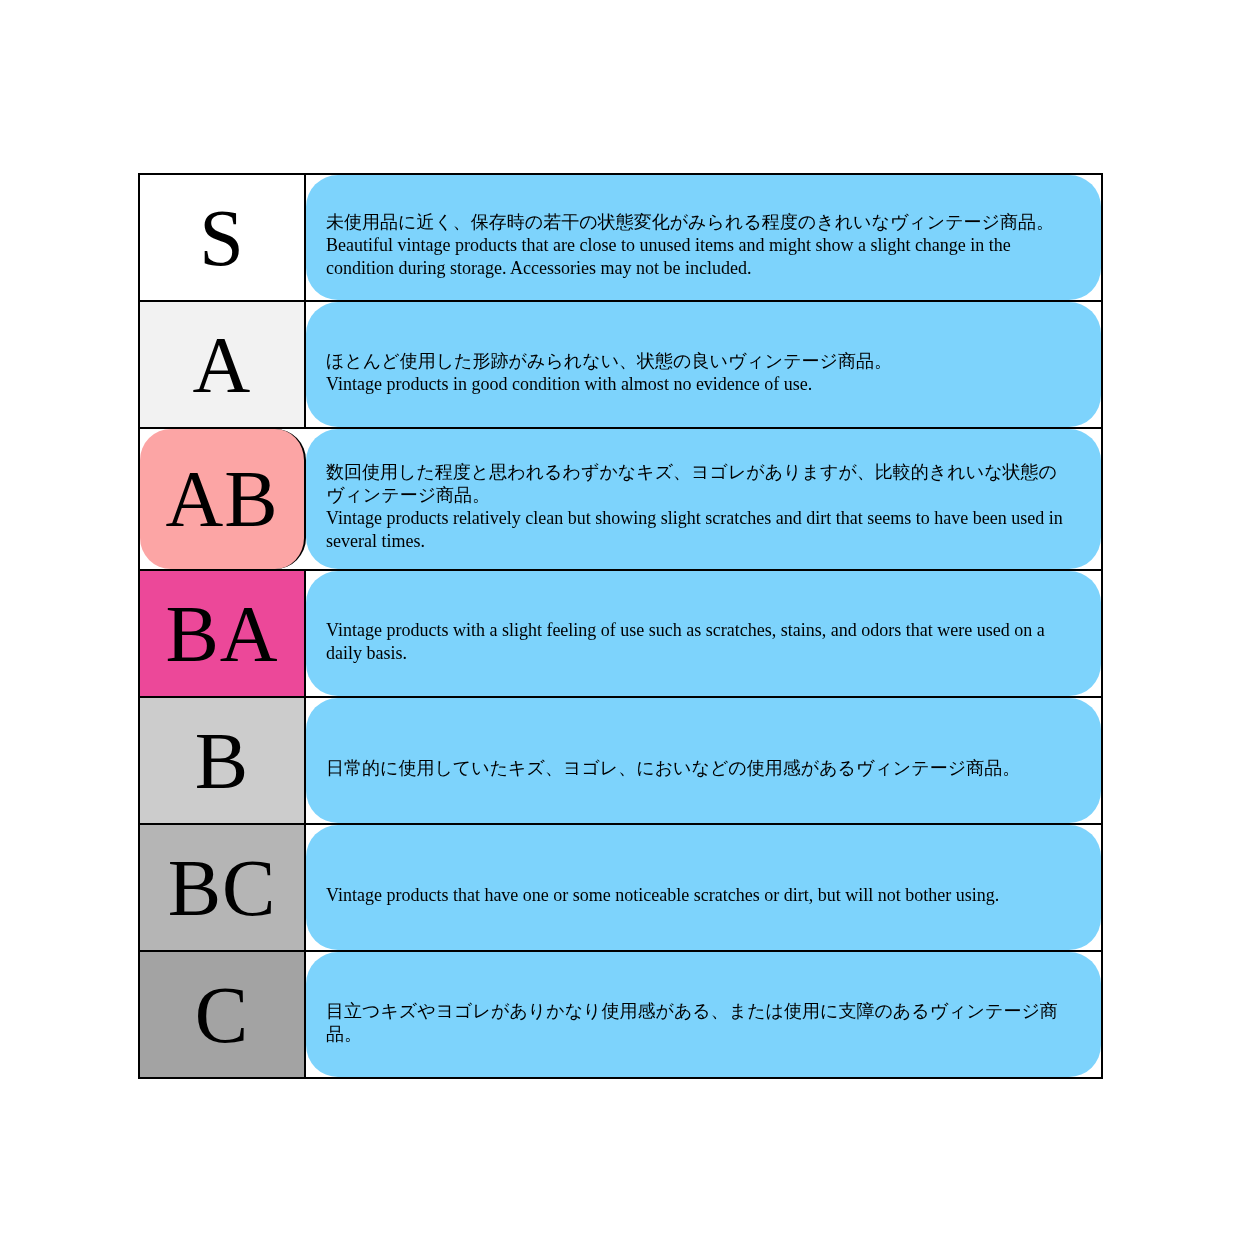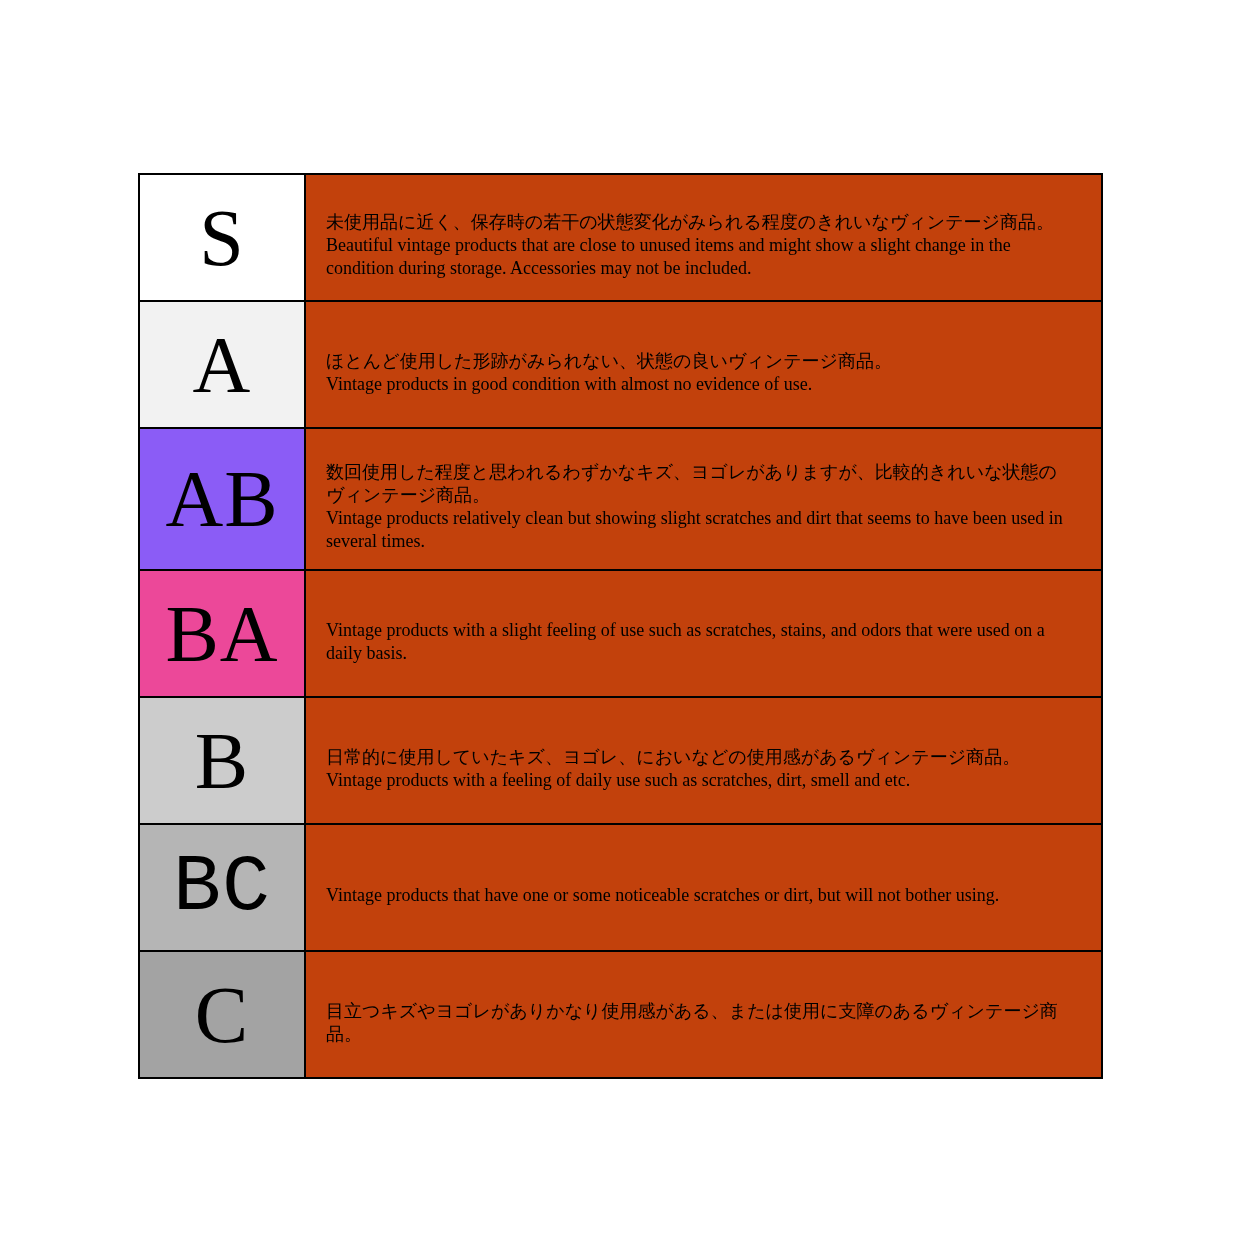--- a/index.html
+++ b/index.html
@@ -47,21 +47,22 @@
     color: #000000;
     letter-spacing: 1px;
   }
   .desc-cell {
     flex: 1 1 auto;
     display: flex;
     flex-direction: column;
     justify-content: center;
     padding: 32px 30px 16px 20px;
     box-sizing: border-box;
-    background: #c2410c;
+    background: #7dd3fc;
+    border-radius: 32px;
   }
   .desc-jp, .desc-en {
     font-size: 18px;
     line-height: 23px;
     color: #000000;
   }
 </style>
 </head>
 <body>
 
@@ -82,21 +83,21 @@
       <div class="grade-cell" style="background-color: rgb(242, 242, 242);">
         <span class="grade-letter">A</span>
       </div>
       <div class="desc-cell">
         <div class="desc-jp">ほとんど使用した形跡がみられない、状態の良いヴィンテージ商品。</div>
         <div class="desc-en">Vintage products in good condition with almost no evidence of use.</div>
       </div>
     </div>
 
     <div class="grade-row">
-      <div class="grade-cell" style="background-color: #8b5cf6;">
+      <div class="grade-cell" style="background-color: #fca5a5; border-radius: 31px;">
         <span class="grade-letter">AB</span>
       </div>
       <div class="desc-cell">
         <div class="desc-jp">数回使用した程度と思われるわずかなキズ、ヨゴレがありますが、比較的きれいな状態のヴィンテージ商品。</div>
         <div class="desc-en">Vintage products relatively clean but showing slight scratches and dirt that seems to have been used in several times.</div>
       </div>
     </div>
 
     <div class="grade-row">
       <div class="grade-cell" style="background-color: #ec4899;">
@@ -106,26 +107,25 @@
         <div class="desc-en">Vintage products with a slight feeling of use such as scratches, stains, and odors that were used on a daily basis.</div>
       </div>
     </div>
 
     <div class="grade-row">
       <div class="grade-cell" style="background-color: rgb(204, 204, 204);">
         <span class="grade-letter">B</span>
       </div>
       <div class="desc-cell">
         <div class="desc-jp">日常的に使用していたキズ、ヨゴレ、においなどの使用感があるヴィンテージ商品。</div>
-        <div class="desc-en">Vintage products with a feeling of daily use such as scratches, dirt, smell and etc.</div>
       </div>
     </div>
 
     <div class="grade-row">
-      <div class="grade-cell" style="background-color: rgb(181, 181, 181); font-family: Liberation Mono, monospace;">
+      <div class="grade-cell" style="background-color: rgb(181, 181, 181);">
         <span class="grade-letter">BC</span>
       </div>
       <div class="desc-cell">
         <div class="desc-en">Vintage products that have one or some noticeable scratches or dirt, but will not bother using.</div>
       </div>
     </div>
 
     <div class="grade-row">
       <div class="grade-cell" style="background-color: rgb(163, 163, 163);">
         <span class="grade-letter">C</span>

